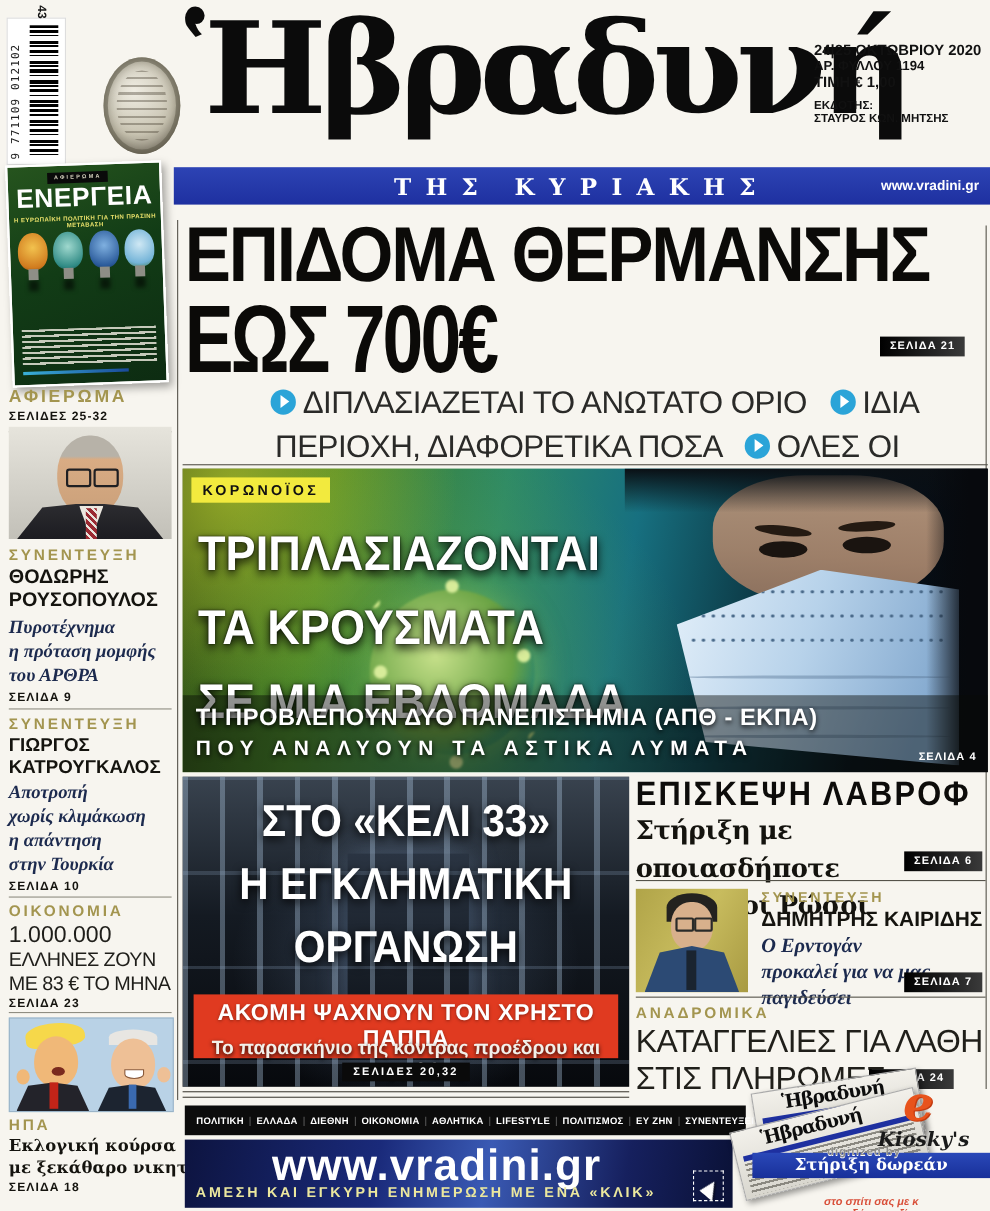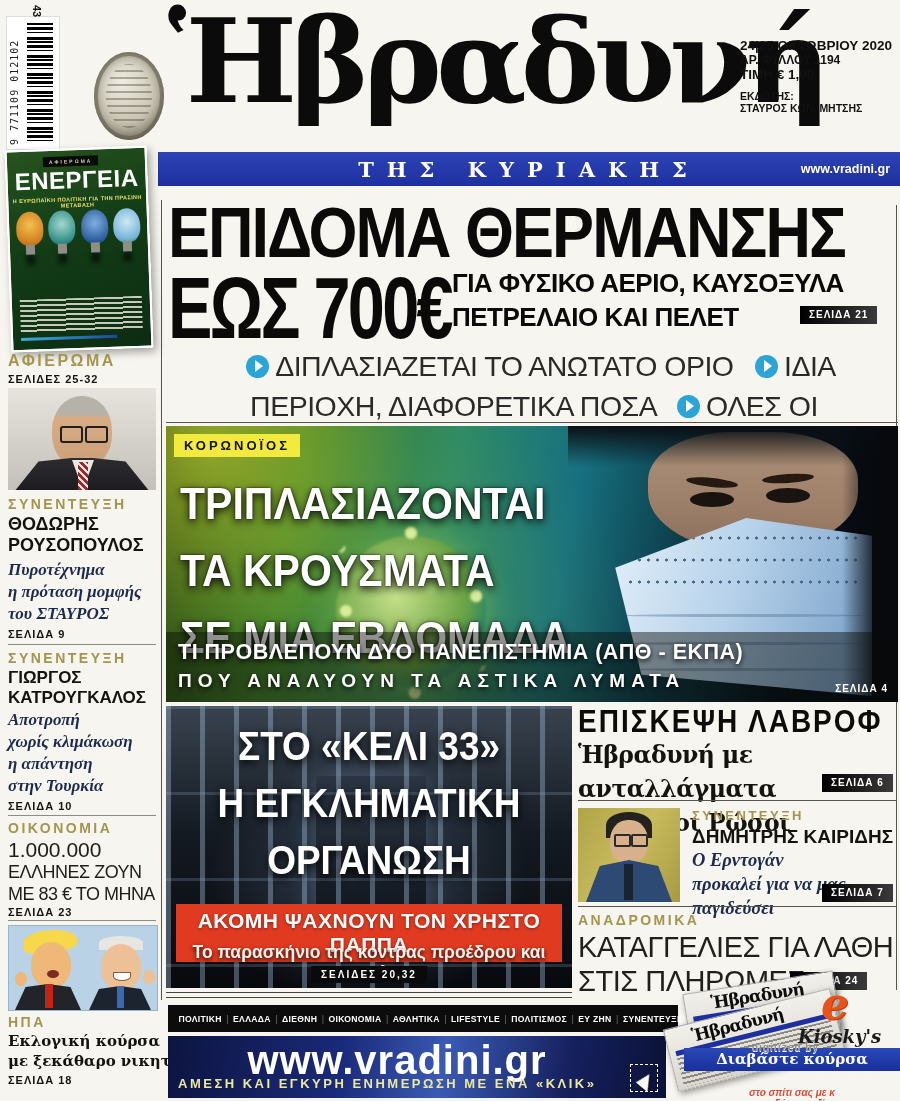--- a/index.html
+++ b/index.html
@@ -274,21 +274,21 @@
     <div class="p1-suit"></div>
     <div class="p1-shirt"></div>
     <div class="p1-tie"></div>
   </div>
 
   <div class="abs gold" style="left:8px;top:496px;font-size:14px">ΣΥΝΕΝΤΕΥΞΗ</div>
   <div class="abs namebold" style="left:8px;top:514px;font-size:18px">ΘΟΔΩΡΗΣ</div>
   <div class="abs namebold" style="left:8px;top:535px;font-size:18px">ΡΟΥΣΟΠΟΥΛΟΣ</div>
   <div class="abs quote" style="left:8px;top:560px;font-size:17px">Πυροτέχνημα</div>
   <div class="abs quote" style="left:8px;top:582px;font-size:17px">η πρόταση μομφής</div>
-  <div class="abs quote" style="left:8px;top:604px;font-size:17px">του ΣΤΑΥΡΟΣ</div>
+  <div class="abs quote" style="left:8px;top:604px;font-size:17px">του ΑΡΘΡΑ</div>
   <div class="abs pageref" style="left:8px;top:628px">ΣΕΛΙΔΑ 9</div>
   <div class="hr" style="left:8px;top:644px;width:148px"></div>
 
   <div class="abs gold" style="left:8px;top:650px;font-size:14px">ΣΥΝΕΝΤΕΥΞΗ</div>
   <div class="abs namebold" style="left:8px;top:668px;font-size:17px">ΓΙΩΡΓΟΣ</div>
   <div class="abs namebold" style="left:8px;top:688px;font-size:17px">ΚΑΤΡΟΥΓΚΑΛΟΣ</div>
   <div class="abs quote" style="left:8px;top:710px;font-size:17px">Αποτροπή</div>
   <div class="abs quote" style="left:8px;top:732px;font-size:17px">χωρίς κλιμάκωση</div>
   <div class="abs quote" style="left:8px;top:754px;font-size:17px">η απάντηση</div>
   <div class="abs quote" style="left:8px;top:776px;font-size:17px">στην Τουρκία</div>
@@ -319,24 +319,20 @@
   <div class="abs gold" style="left:8px;top:1014px;font-size:14px">ΗΠΑ</div>
   <div class="abs" style="left:8px;top:1032px;font-family:'DejaVu Serif',serif;font-weight:bold;font-size:15px;color:#14130e">Εκλογική κούρσα</div>
   <div class="abs" style="left:8px;top:1052px;font-family:'DejaVu Serif',serif;font-weight:bold;font-size:15px;color:#14130e">με ξεκάθαρο νικητή</div>
   <div class="abs pageref" style="left:8px;top:1074px">ΣΕΛΙΔΑ 18</div>
 
   <div class="vr" style="left:161px;top:200px;height:800px"></div>
   <div class="vr" style="left:896px;top:205px;height:785px"></div>
 
   <div class="abs lead-h1">ΕΠΙΔΟΜΑ ΘΕΡΜΑΝΣΗΣ</div>
   <div class="abs lead-h2">ΕΩΣ 700€</div>
-  <div class="abs lead-sub">
-    <div>ΓΙΑ ΦΥΣΙΚΟ ΑΕΡΙΟ, ΚΑΥΣΟΞΥΛΑ</div>
-    <div>ΠΕΤΡΕΛΑΙΟ ΚΑΙ ΠΕΛΕΤ</div>
-  </div>
   <div class="badge" style="left:800px;top:306px">ΣΕΛΙΔΑ 21</div>
 
   <div class="abs bullets">
     <span class="bdot"></span><span>ΔΙΠΛΑΣΙΑΖΕΤΑΙ ΤΟ ΑΝΩΤΑΤΟ ΟΡΙΟ</span>
     <span class="bdot"></span><span>ΙΔΙΑ ΠΕΡΙΟΧΗ, ΔΙΑΦΟΡΕΤΙΚΑ ΠΟΣΑ</span>
     <span class="bdot"></span><span>ΟΛΕΣ ΟΙ ΠΡΟΫΠΟΘΕΣΕΙΣ</span>
   </div>
   <div class="hr" style="left:166px;top:422px;width:732px;border-color:#55534a"></div>
 
   <div class="abs corona">
@@ -382,21 +378,21 @@
     </div>
     <div class="p-band">ΑΚΟΜΗ ΨΑΧΝΟΥΝ ΤΟΝ ΧΡΗΣΤΟ ΠΑΠΠΑ</div>
     <div class="p-sub">Το παρασκήνιο της κόντρας προέδρου και εισαγγελέως</div>
     <div class="p-pages">ΣΕΛΙΔΕΣ 20,32</div>
   </div>
   <div class="hr" style="left:166px;top:992px;width:406px;border-color:#45433a"></div>
   <div class="hr" style="left:166px;top:997px;width:406px;border-color:#45433a"></div>
 
   <div class="abs lav-h">ΕΠΙΣΚΕΨΗ ΛΑΒΡΟΦ</div>
   <div class="abs lav-sub">
-    <div>Ἡβραδυνή με ανταλλάγματα</div>
+    <div>Στήριξη με οποιασδήποτε</div>
     <div>δίνουν οι Ρώσοι</div>
   </div>
   <div class="badge" style="left:822px;top:774px">ΣΕΛΙΔΑ 6</div>
   <div class="hr" style="left:578px;top:800px;width:318px;border-color:#55534a"></div>
 
   <div class="abs kai-photo">
     <div class="k-hair"></div>
     <div class="k-face"></div>
     <div class="k-glass"></div>
     <div class="k-glass r"></div>
@@ -463,21 +459,21 @@
     </div>
     <div class="npaper np2">
       <div class="np-title">Ἡβραδυνή</div>
       <div class="np-bar"></div>
       <div class="np-lines"></div>
     </div>
     <div class="kiosky-logo">
       <div class="kiosky-e">e</div>
       <div class="kiosky-name">Kiosky's</div>
     </div>
-    <div class="promo-blue">Διαβάστε κούρσα</div>
+    <div class="promo-blue">Στήριξη δωρεάν</div>
     <div class="promo-red">
       <div>στο σπίτι σας με κ</div>
       <div>οποιασδήποτε αξίας α</div>
     </div>
   </div>
 
   <div class="abs wm">digitized by</div>
 
 </div>
 

